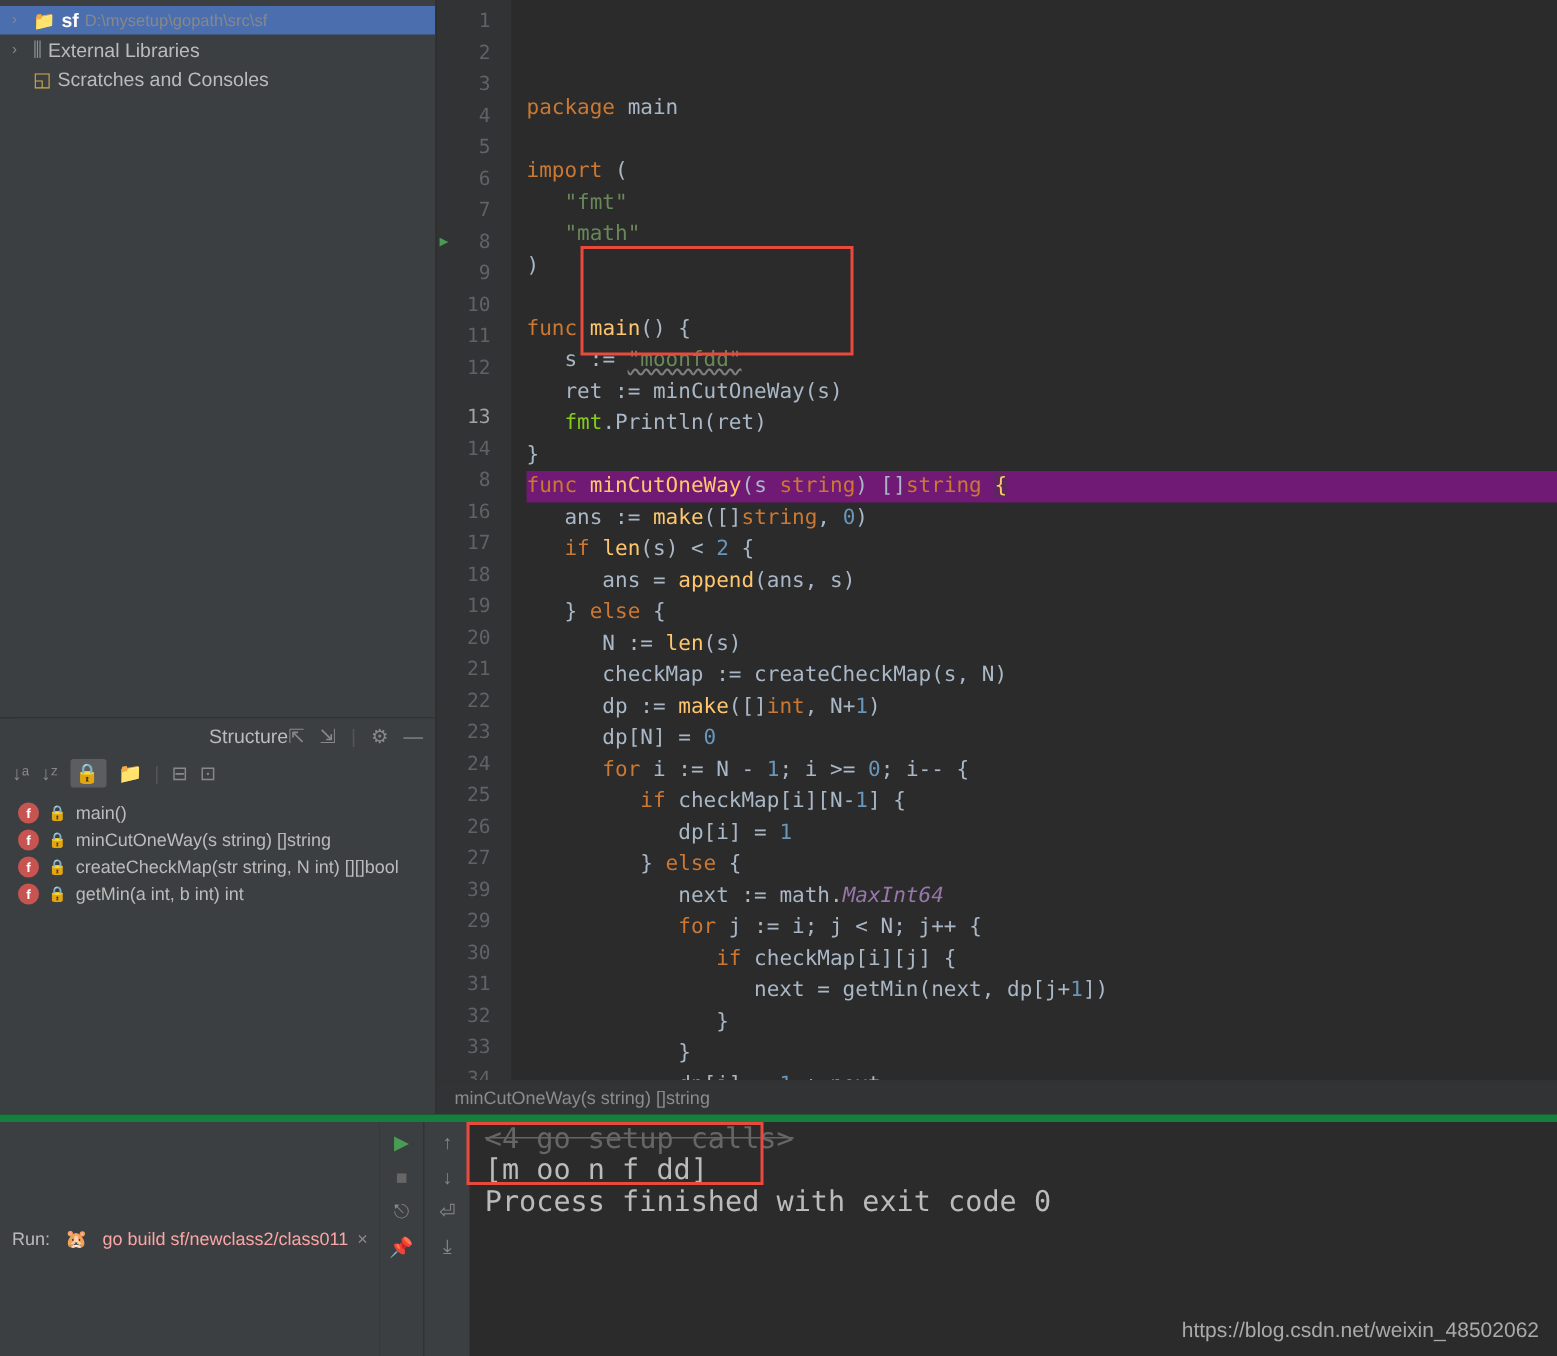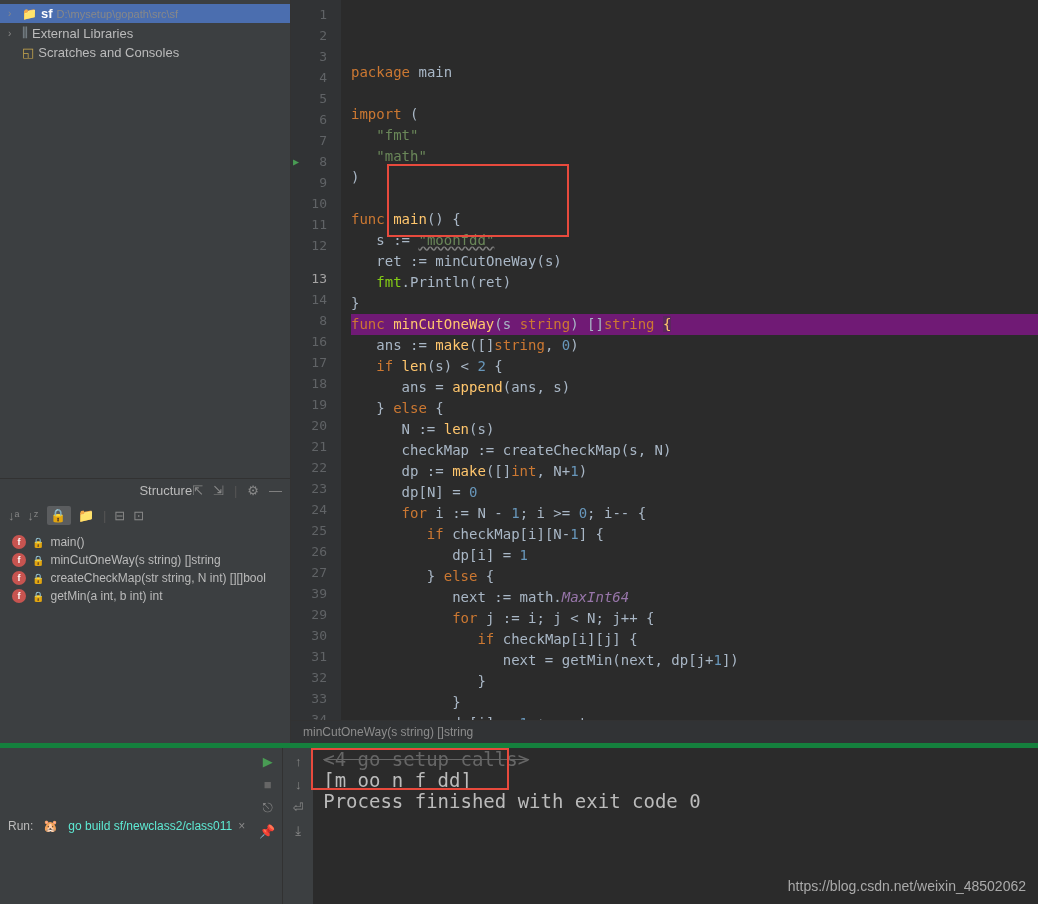--- a/index.html
+++ b/index.html
@@ -191,21 +191,21 @@
       <div class="breadcrumb">
         <span>minCutOneWay(s string) []string</span>
       </div>
     </div>
   </div>
 
   <div class="run-panel">
     <div class="run-header">
       <span class="run-label">Run:</span>
       <span class="run-config-icon">🐹</span>
-      <span style="color:#5eead4">go build sf/newclass2/class011</span>
+      <span style="color:#fca5a5">go build sf/newclass2/class011</span>
       <span class="run-tab-close">×</span>
     </div>
     <div class="run-body">
       <div class="run-toolbar">
         <span class="play">▶</span>
         <span style="color:#666">■</span>
         <span>⎋</span>
         <span>📌</span>
       </div>
       <div class="run-toolbar2">

